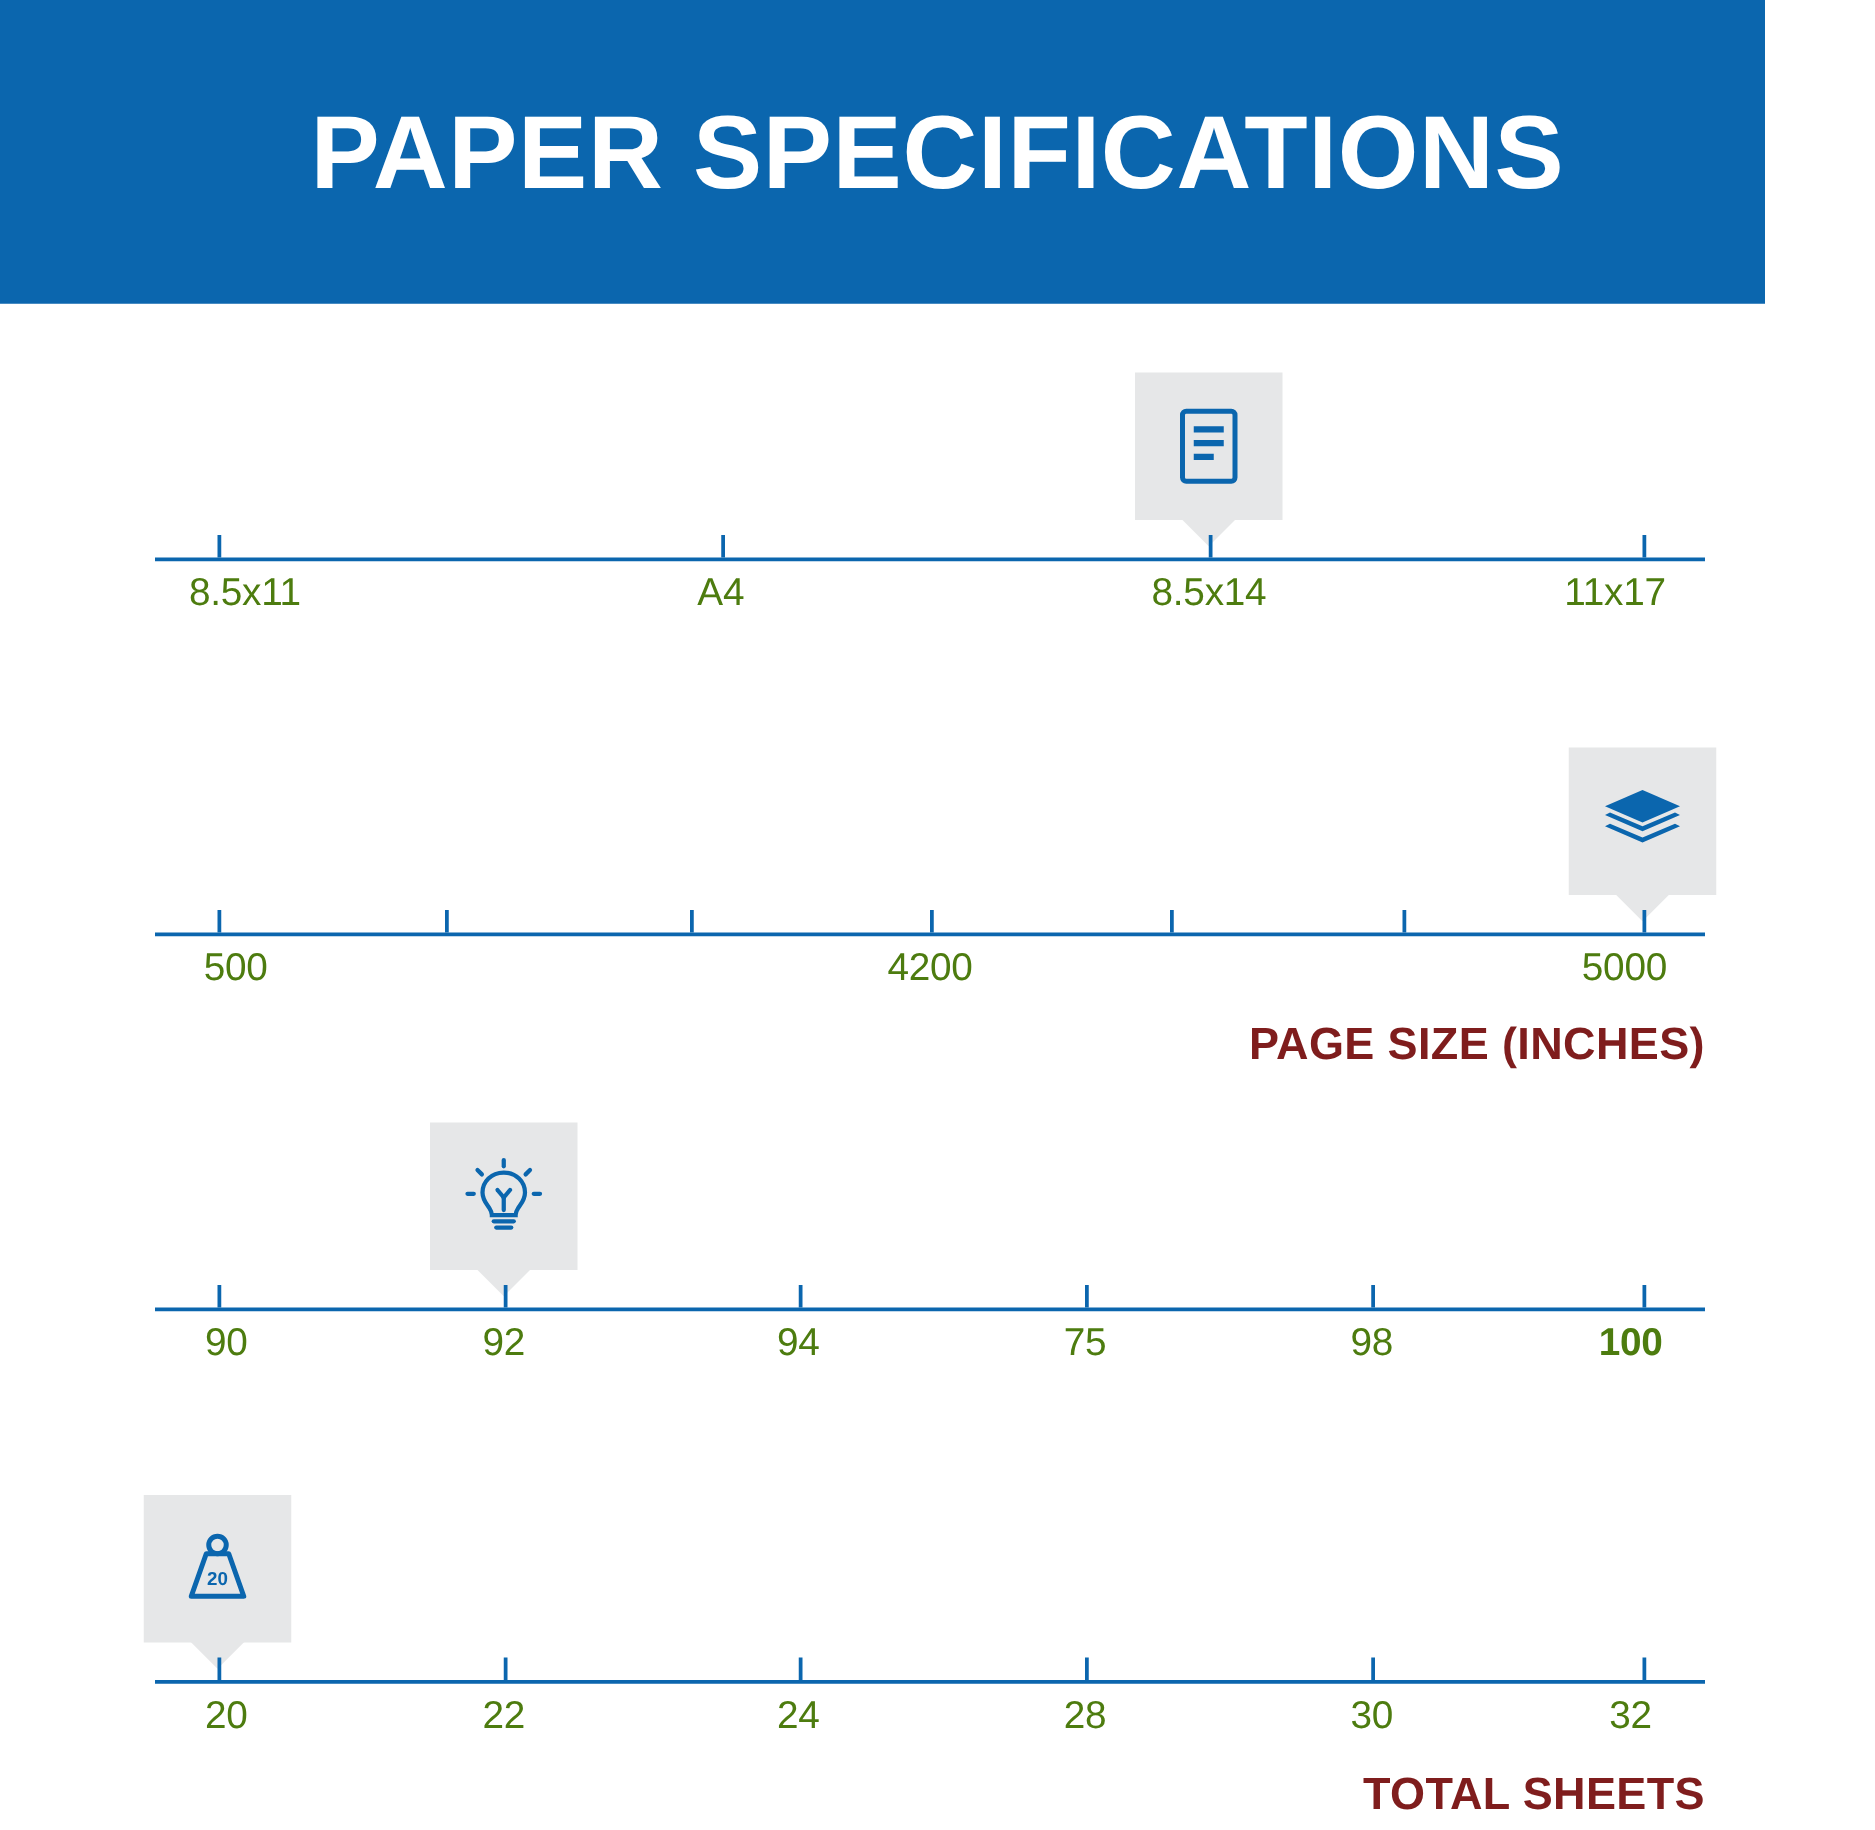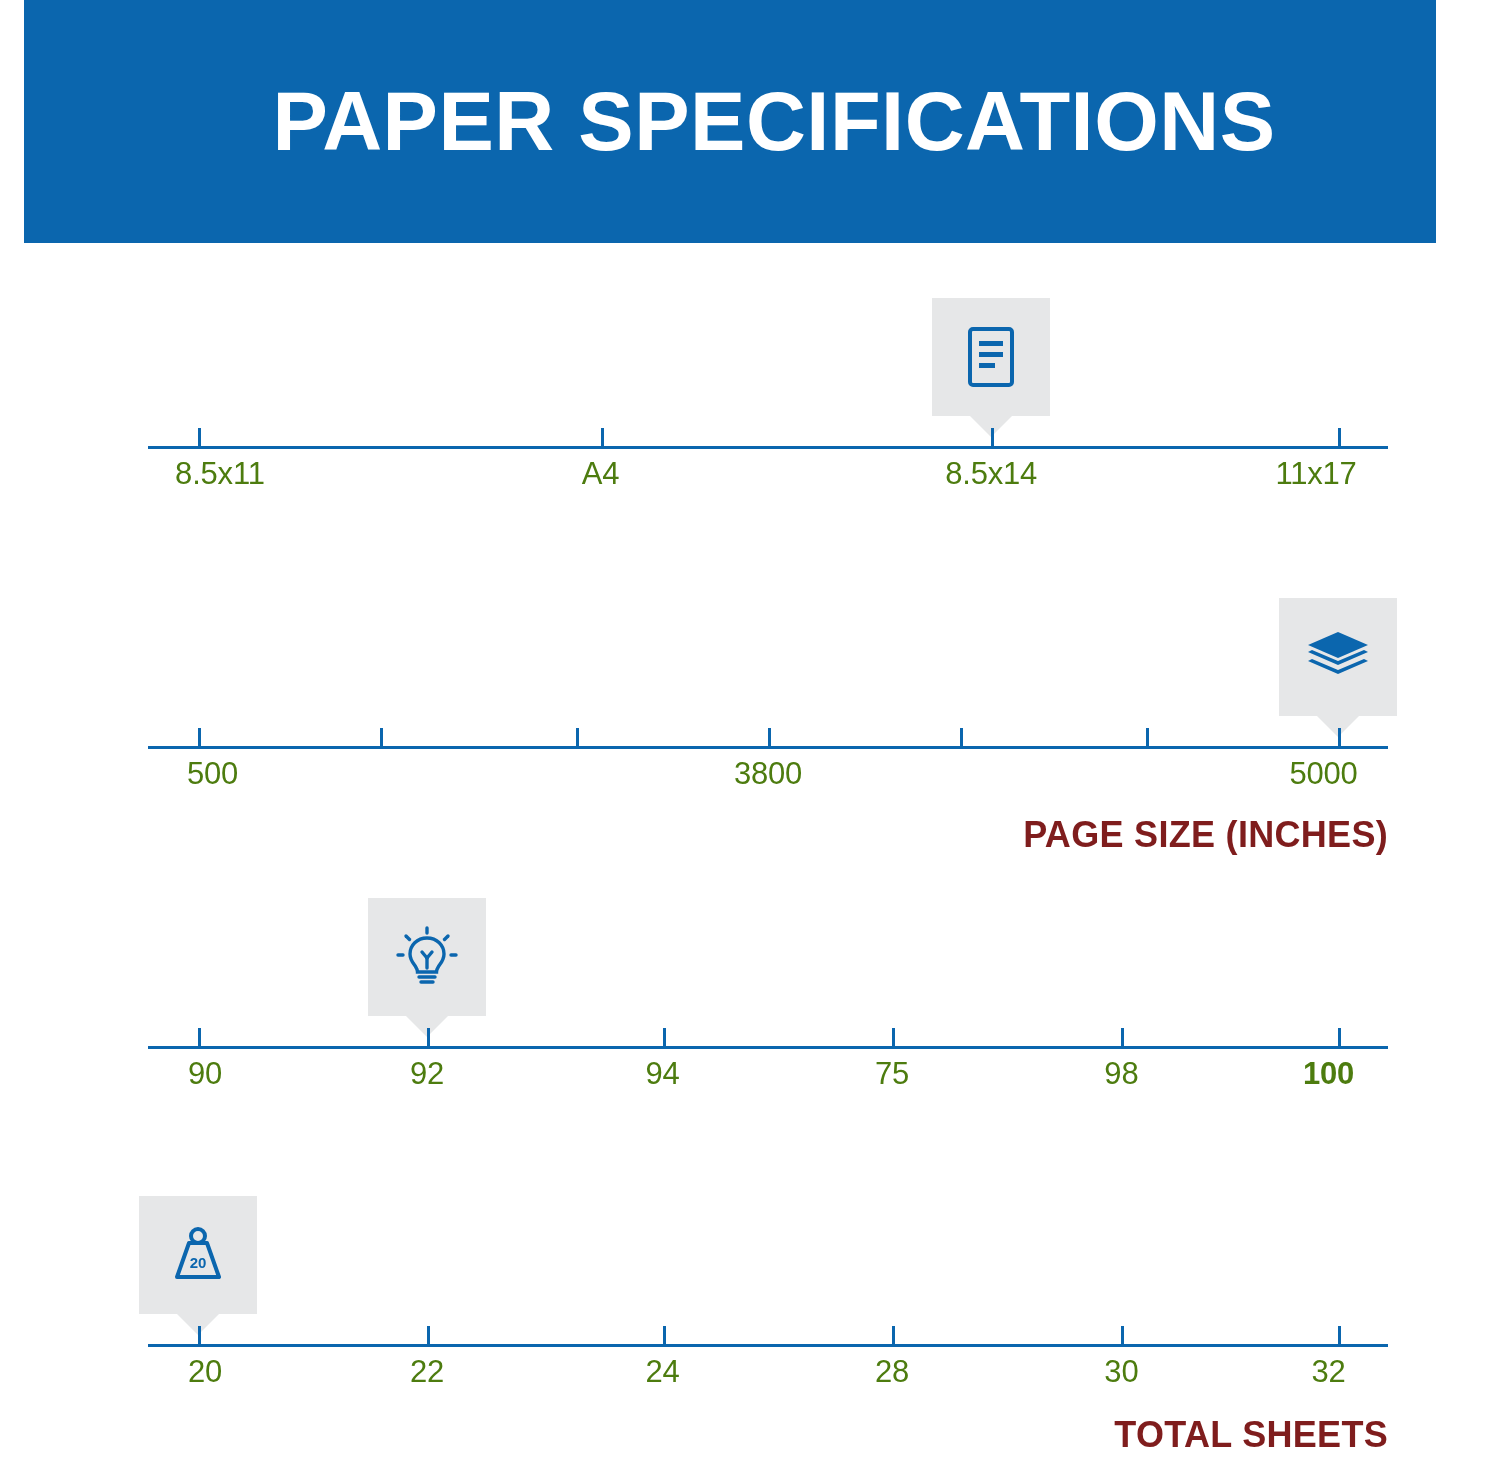--- a/index.html
+++ b/index.html
@@ -8,21 +8,20 @@
     height: 1464px;
     background: #ffffff;
     font-family: "Liberation Sans", sans-serif;
   }
   #page {
     position: relative;
     width: 1412px;
     height: 1464px;
     overflow: hidden;
     background: #ffffff;
-    margin-left: 24px;
   }
 
   
   .header {
     position: absolute;
     left: 0;
     top: 0;
     width: 1500px;
     height: 243px;
     background: #0b66ae;
@@ -170,21 +169,21 @@
       <div class="axis-line" style="top:148px;"></div>
       <div class="tick" style="left:4%; top:130px;"></div>
       <div class="tick" style="left:18.7%; top:130px;"></div>
       <div class="tick" style="left:34.5%; top:130px;"></div>
       <div class="tick" style="left:50%; top:130px;"></div>
       <div class="tick" style="left:65.5%; top:130px;"></div>
       <div class="tick" style="left:80.5%; top:130px;"></div>
       <div class="tick" style="left:96%; top:130px;"></div>
 
       <div class="tick-label" style="left:5.2%; top:158px;">500</div>
-      <div class="tick-label" style="left:50%; top:158px;">3800</div>
+      <div class="tick-label" style="left:50%; top:158px;">4200</div>
       <div class="tick-label" style="left:94.8%; top:158px;">5000</div>
     </div>
     <div class="axis-caption" style="top:816px;">TOTAL SHEETS</div>
   </div>
 
   <div class="scale" id="sec-bright">
     <div class="axis-area" style="height:160px;">
 
       <div class="marker" style="left:22.5%; top:0px;">
         <span>

